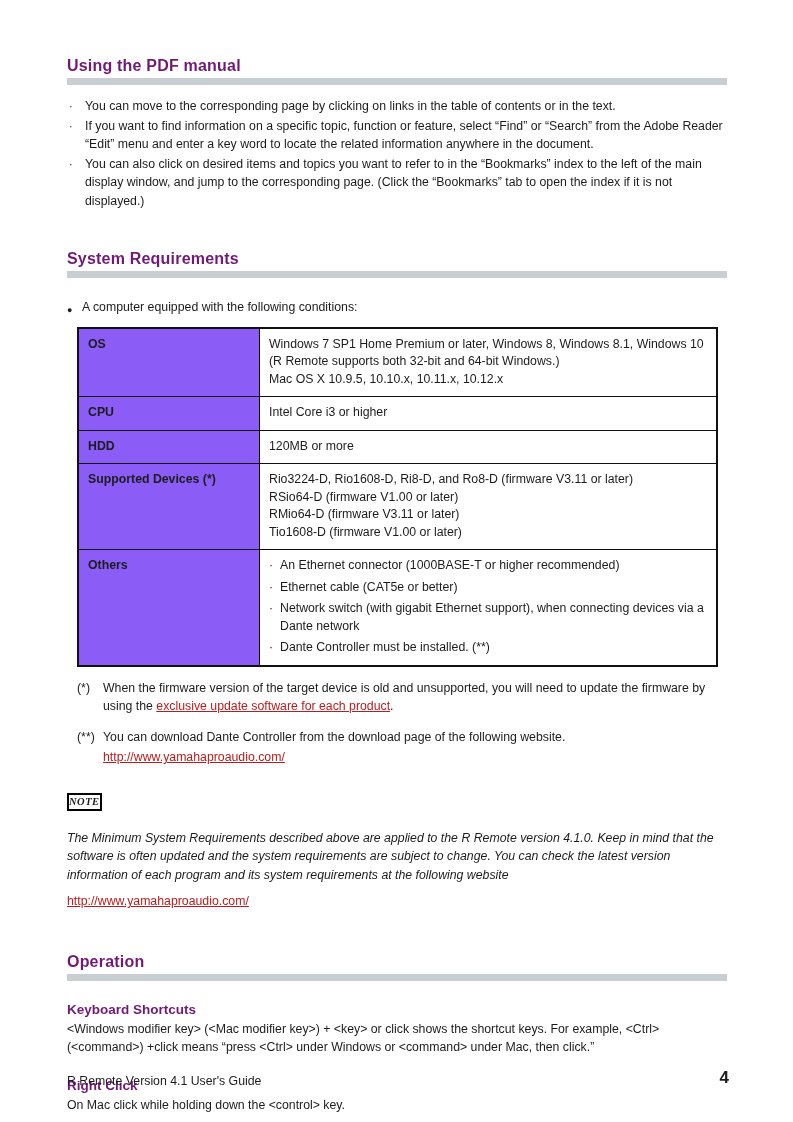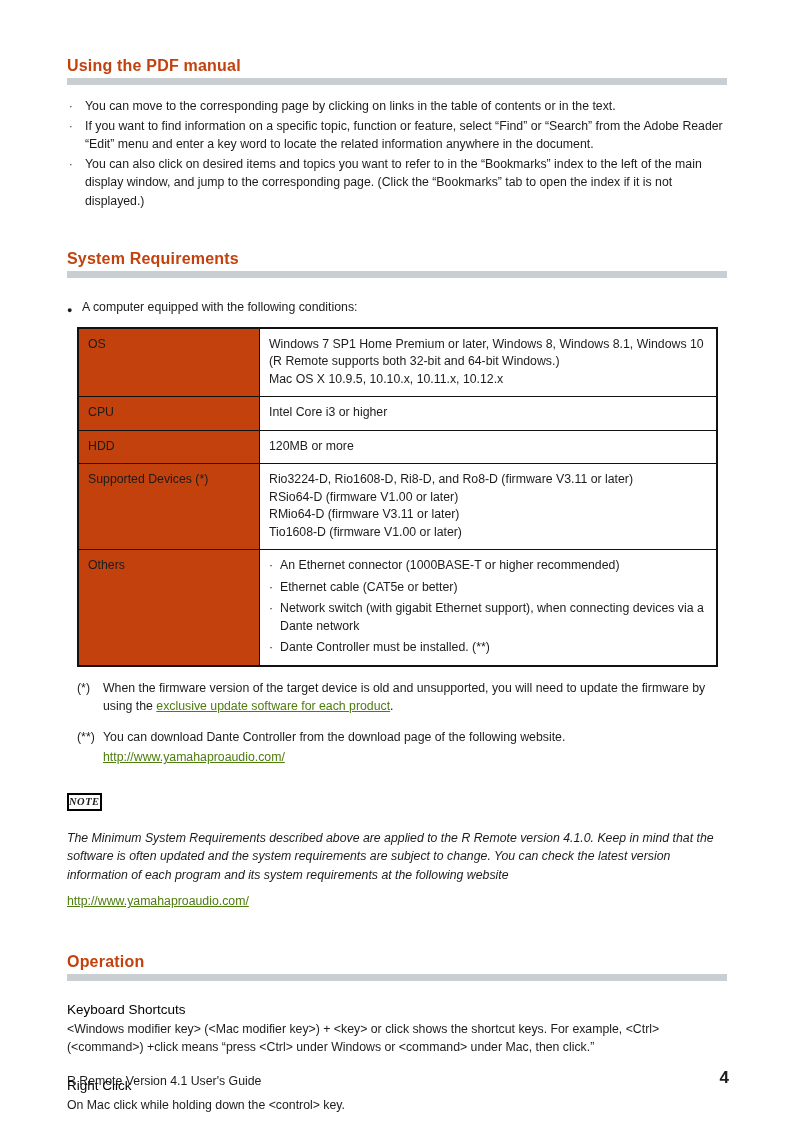--- a/index.html
+++ b/index.html
@@ -6,21 +6,21 @@
   .page{
     position:relative;
     width:793px;height:1122px;
     background:#ffffff;
     font-family:"Liberation Sans","DejaVu Sans",sans-serif;
     color:#1c1c1c;
     overflow:hidden;
   }
   .content{position:absolute;left:67px;top:57px;width:660px;}
   h1.section-title{
-    font-size:16px;font-weight:bold;margin:0;letter-spacing:.2px;color:#c2410c;
+    font-size:16px;font-weight:bold;margin:0;letter-spacing:.2px;color:#701a75;
   }
   .heading-bar{height:7px;background:#c9ced2;margin-top:3px;}
   .body-text{font-size:12.3px;line-height:18.5px;color:#1c1c1c;}
   
   .blist{margin-top:12px;}
   .bitem{display:flex;margin-bottom:1px;}
   .bdot{flex:none;width:16px;padding-left:2px;font-size:11px;}
   .btxt{flex:1;}
   
   .sysreq{margin-top:40px;}
@@ -28,43 +28,43 @@
   .comp-line{margin-top:20px;display:flex;}
   .comp-dot{flex:none;width:15px;font-size:9px;padding-top:3px;}
   table.req{
     margin:7px 0 0 10px;border-collapse:collapse;width:641px;
     border:2px solid #111;
   }
   table.req td{
     border:1px solid #111;vertical-align:top;
     font-size:12.3px;line-height:17.5px;padding:7px 9px 8px 9px;
   }
-  td.lbl{width:162px;background:#c2410c;font-weight:normal;font-size:12.8px;padding-left:8px;}
+  td.lbl{width:162px;background:#8b5cf6;font-weight:bold;font-size:12.8px;padding-left:8px;}
   .others-item{display:flex;margin-bottom:4px;}
   .others-item:last-child{margin-bottom:0;}
   .odot{flex:none;width:11px;}
   
   .fn{display:flex;margin-top:12px;padding-left:10px;}
   .fnmark{flex:none;width:26px;font-size:12.3px;line-height:18.5px;}
   .fnbody{flex:1;}
-  a.doclink{color:#4d7c0f;text-decoration:underline;cursor:pointer;}
+  a.doclink{color:#b91c1c;text-decoration:underline;cursor:pointer;}
   .fn-link-line{margin-top:2px;}
   
   .note-wrap{margin-top:24px;}
   .note-badge{
     display:inline-block;border:2px solid #000;
     font-family:"Liberation Serif","DejaVu Serif",serif;
     font-style:italic;font-weight:bold;font-size:10.5px;
     line-height:12px;padding:1px 0;letter-spacing:.5px;
   }
   .note-text{margin-top:18px;font-style:italic;}
   .note-link-line{margin-top:8px;}
   
   .operation{margin-top:42px;}
-  .subhead{font-size:13.5px;font-weight:normal;margin-top:21px;color:#000000;}
+  .subhead{font-size:13.5px;font-weight:bold;margin-top:21px;color:#701a75;}
   .subtext{margin-top:3px;}
   
   .footer{
     position:absolute;left:67px;right:64px;top:1068px;
     display:flex;justify-content:space-between;align-items:flex-end;
   }
   .footer-left{font-size:12.3px;}
   .footer-page{font-size:17px;font-weight:bold;}
 </style>
 </head>

